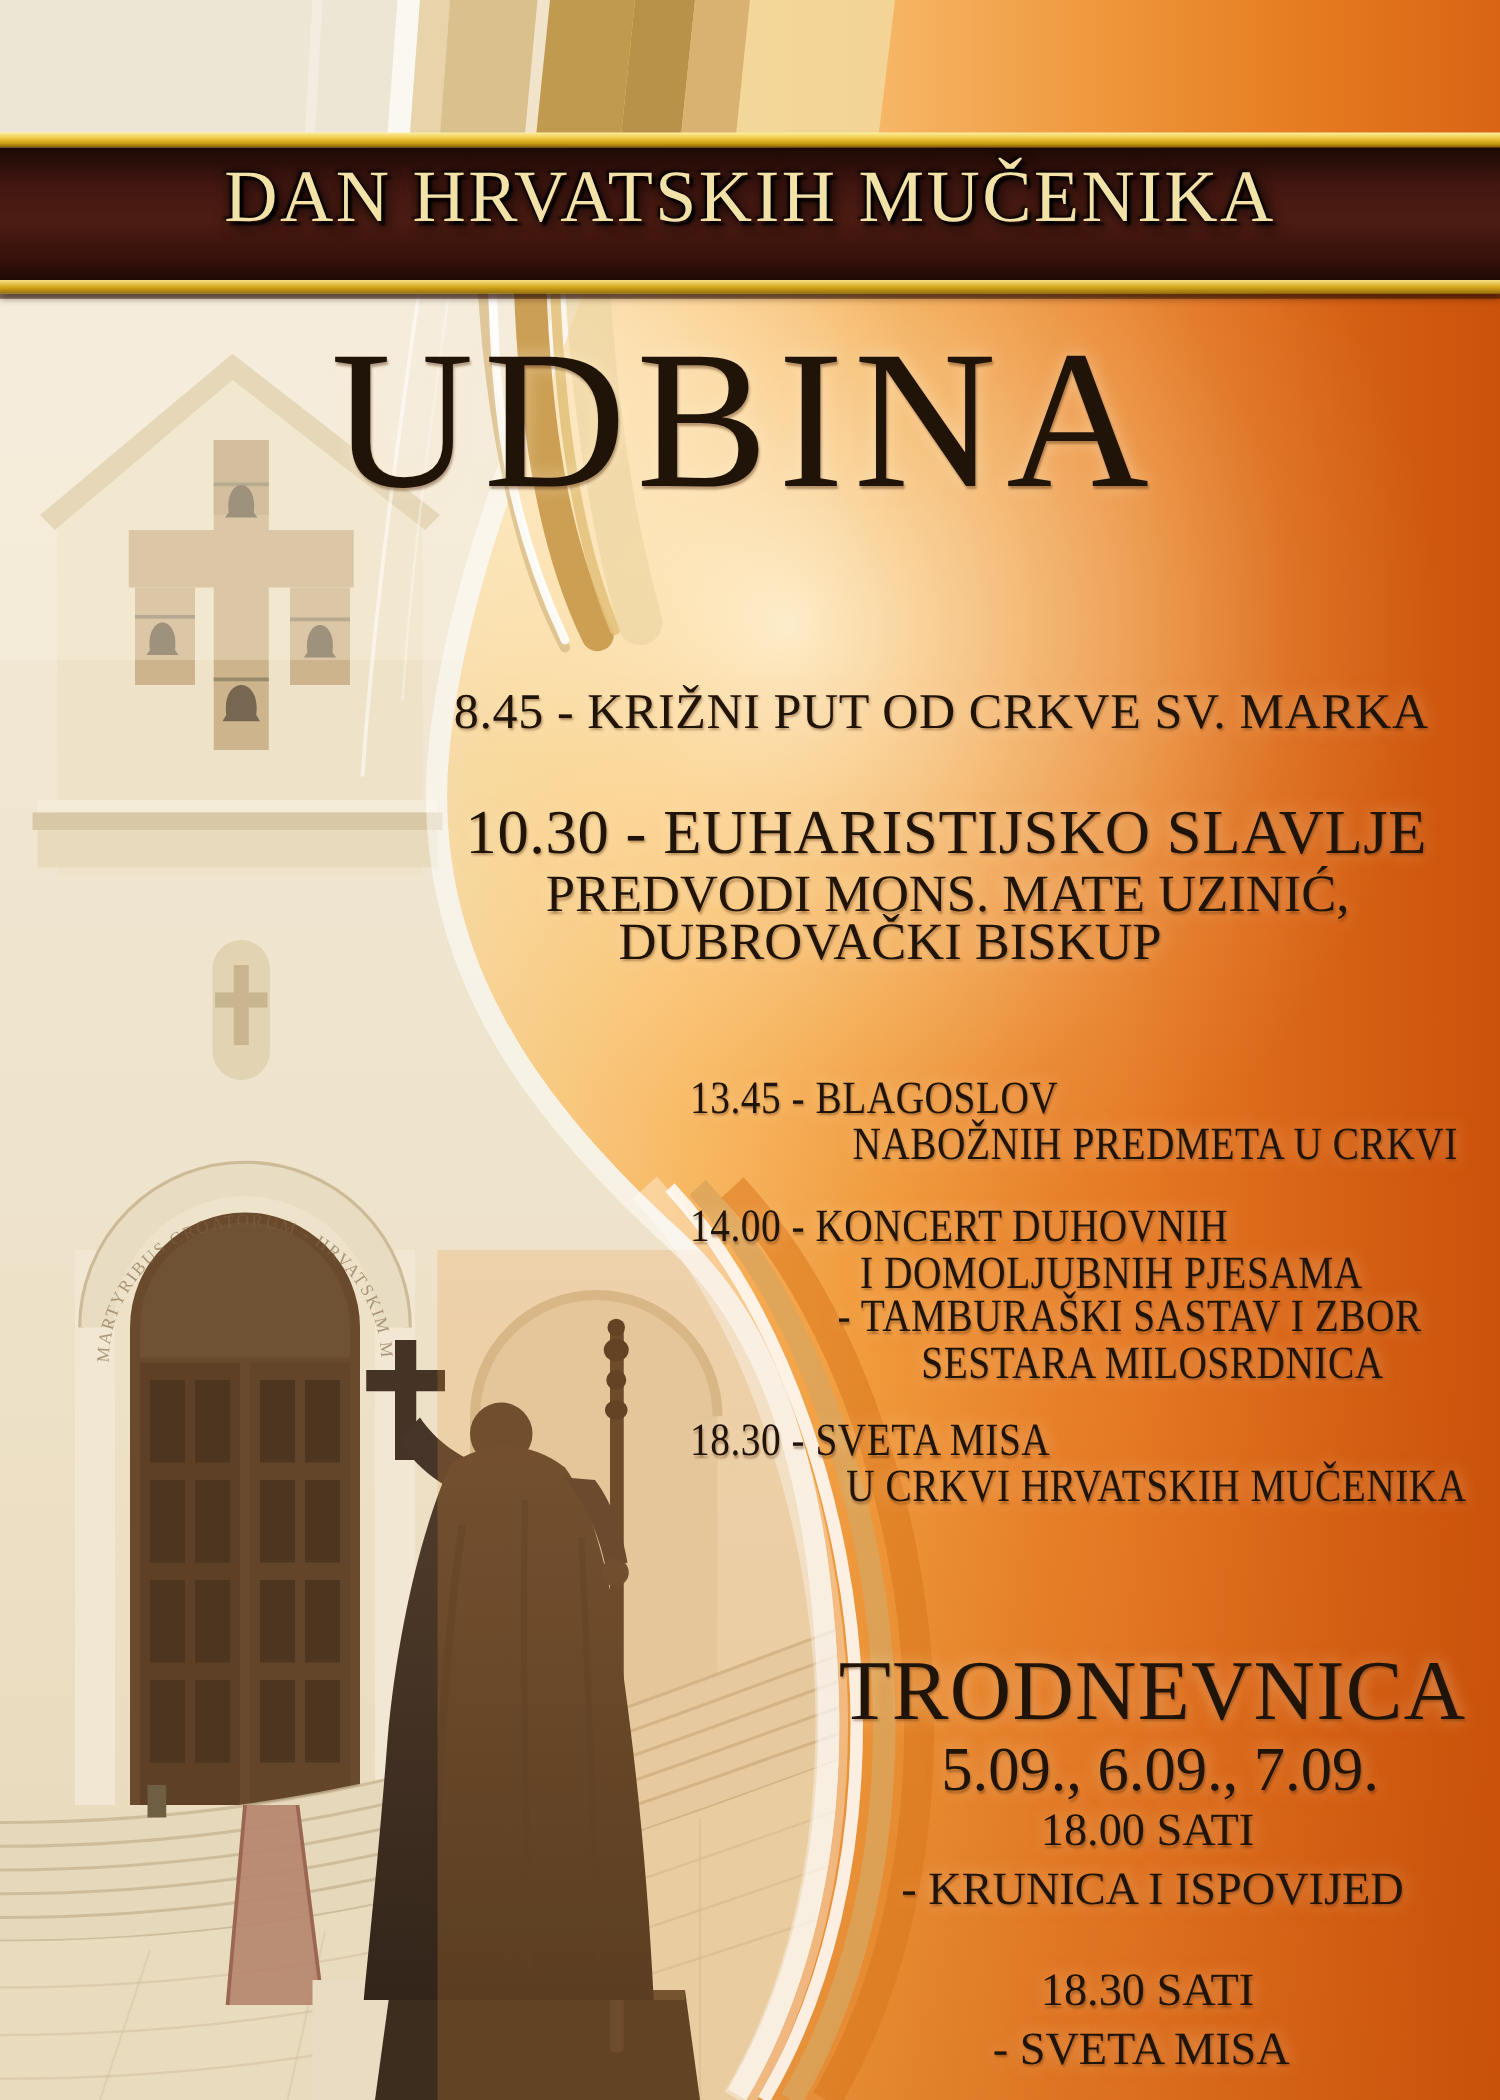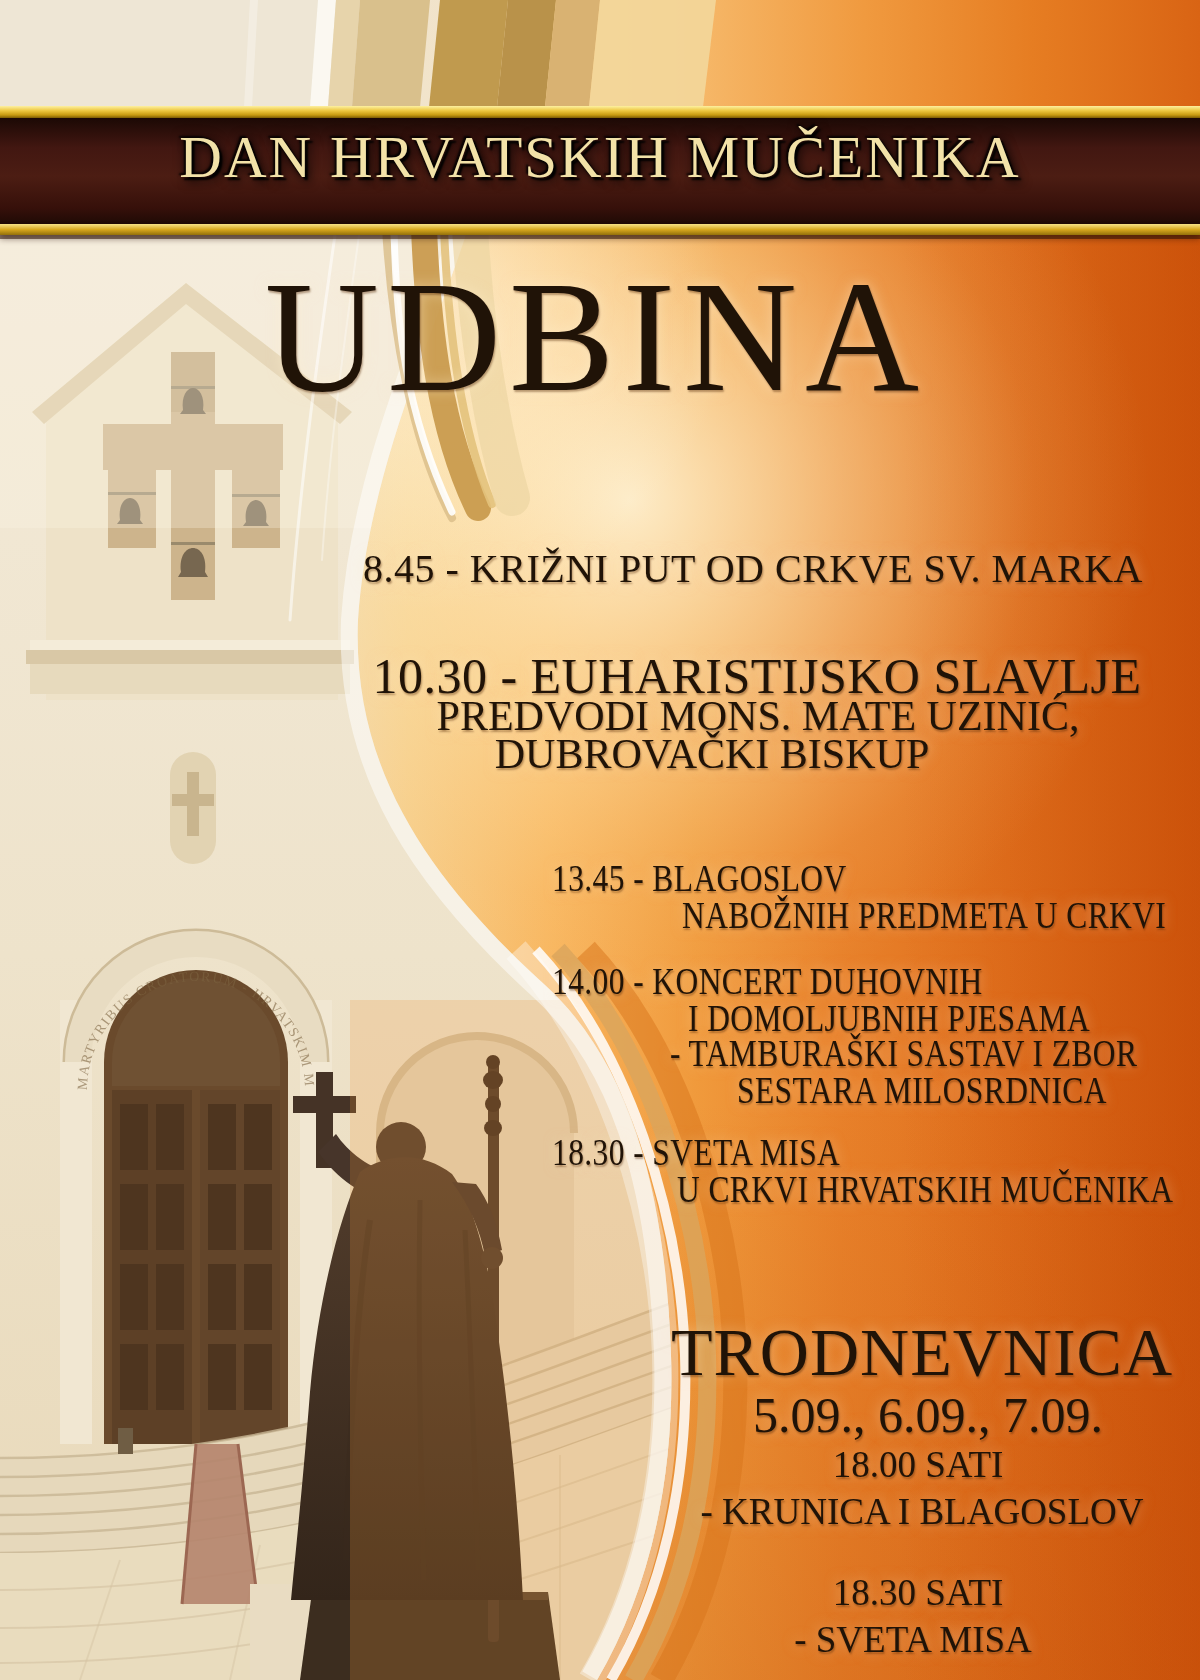--- a/index.html
+++ b/index.html
@@ -253,35 +253,35 @@
   <div class="gold-top"></div>
   <div class="banner-band"></div>
   <div class="gold-bottom"></div>
   <div class="banner-shadow"></div>
   <div class="banner-text">DAN HRVATSKIH MUČENIKA</div>
 
   <div class="t center glow" style="left:596px;top:254px;font-size:158px;letter-spacing:8px;">UDBINA</div>
 
   <div class="t center glow" style="left:753px;top:548px;font-size:40px;letter-spacing:.5px;">8.45 - KRIŽNI PUT OD CRKVE SV. MARKA</div>
 
-  <div class="t center glow" style="left:757px;top:639px;font-size:50px;letter-spacing:.5px;margin-top:11px;">10.30 - EUHARISTIJSKO SLAVLJE</div>
+  <div class="t center glow" style="left:757px;top:639px;font-size:50px;letter-spacing:.5px;">10.30 - EUHARISTIJSKO SLAVLJE</div>
   <div class="t center glow" style="left:746px;top:694px;font-size:42px;margin-left:12px;">PREDVODI MONS. MATE UZINIĆ,</div>
   <div class="t center glow" style="left:712px;top:732px;font-size:42px;">DUBROVAČKI BISKUP</div>
 
   <div class="t sched glow" style="left:552px;top:860px;">13.45 - BLAGOSLOV</div>
   <div class="t sched glow" style="left:682px;top:897px;">NABOŽNIH PREDMETA U CRKVI</div>
 
   <div class="t sched glow" style="left:552px;top:963px;">14.00 - KONCERT DUHOVNIH</div>
   <div class="t sched glow" style="left:688px;top:1000px;">I DOMOLJUBNIH PJESAMA</div>
   <div class="t sched glow" style="left:670px;top:1035px;">- TAMBURAŠKI SASTAV I ZBOR</div>
   <div class="t sched glow" style="left:737px;top:1072px;">SESTARA MILOSRDNICA</div>
 
   <div class="t sched glow" style="left:552px;top:1134px;">18.30 - SVETA MISA</div>
   <div class="t sched glow" style="left:677px;top:1171px;">U CRKVI HRVATSKIH MUČENIKA</div>
 
   <div class="t center glow" style="left:922px;top:1317px;font-size:68px;letter-spacing:1px;">TRODNEVNICA</div>
   <div class="t center glow" style="left:928px;top:1389px;font-size:50px;">5.09., 6.09., 7.09.</div>
   <div class="t center glow" style="left:918px;top:1446px;font-size:37px;">18.00 SATI</div>
-  <div class="t center glow" style="left:922px;top:1493px;font-size:37px;">- KRUNICA I BLAGOSLOV</div>
+  <div class="t center glow" style="left:922px;top:1493px;font-size:37px;">- KRUNICA I ISPOVIJED</div>
   <div class="t center glow" style="left:918px;top:1574px;font-size:37px;">18.30 SATI</div>
   <div class="t center glow" style="left:913px;top:1621px;font-size:37px;">- SVETA MISA</div>
 
 </div>
 
 </body></html>

